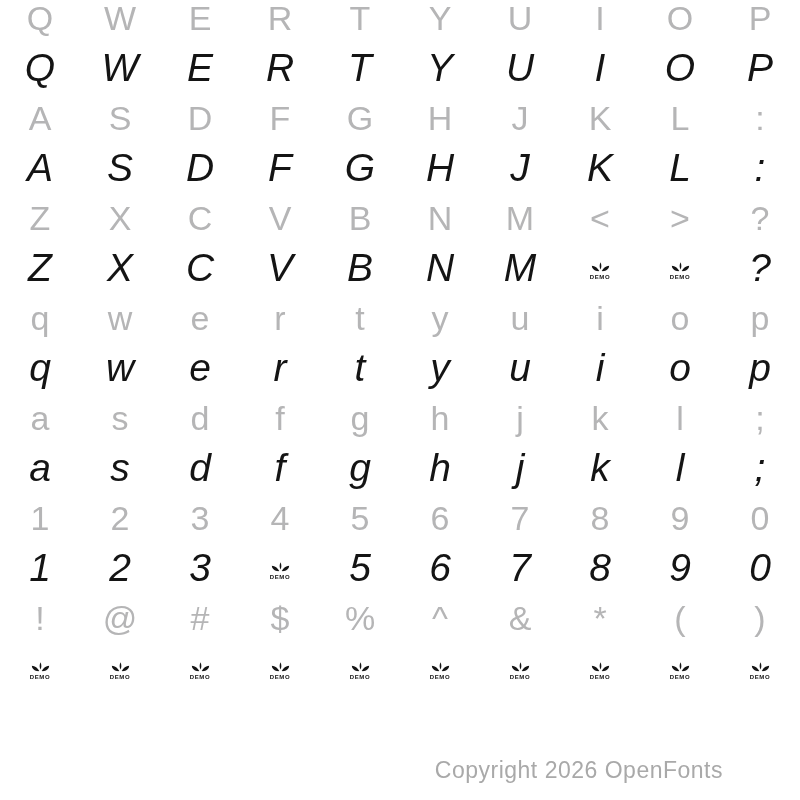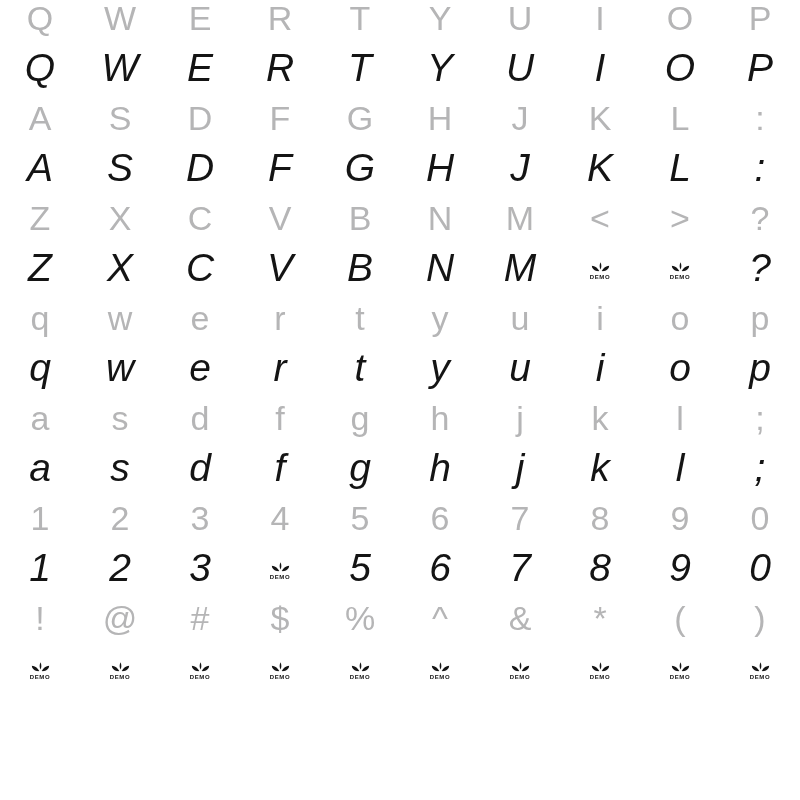--- a/index.html
+++ b/index.html
@@ -256,13 +256,14 @@
               <path d="M13.4 11.2 C15.2 7.6 18.2 5.4 21.9 5.2 C21.6 9.2 18.4 11.6 13.4 11.2 Z"></path>
               <path d="M12 9.4 C10.7 6.9 10.7 3.6 12 1.0 C13.3 3.6 13.3 6.9 12 9.4 Z"></path>
             </svg><span class="demo-word">DEMO</span></span></span>
         <span class="cell"><span class="demo"><svg class="orn" viewBox="0 0 24 13" width="21" height="12" aria-hidden="true">
               <path d="M10.6 11.2 C8.8 7.6 5.8 5.4 2.1 5.2 C2.4 9.2 5.6 11.6 10.6 11.2 Z"></path>
               <path d="M13.4 11.2 C15.2 7.6 18.2 5.4 21.9 5.2 C21.6 9.2 18.4 11.6 13.4 11.2 Z"></path>
               <path d="M12 9.4 C10.7 6.9 10.7 3.6 12 1.0 C13.3 3.6 13.3 6.9 12 9.4 Z"></path>
             </svg><span class="demo-word">DEMO</span></span></span>
       </div>
     </div>
+  <div class="copyright">Copyright 2026 OpenFonts</div>
 </div>
 
 </body></html>

